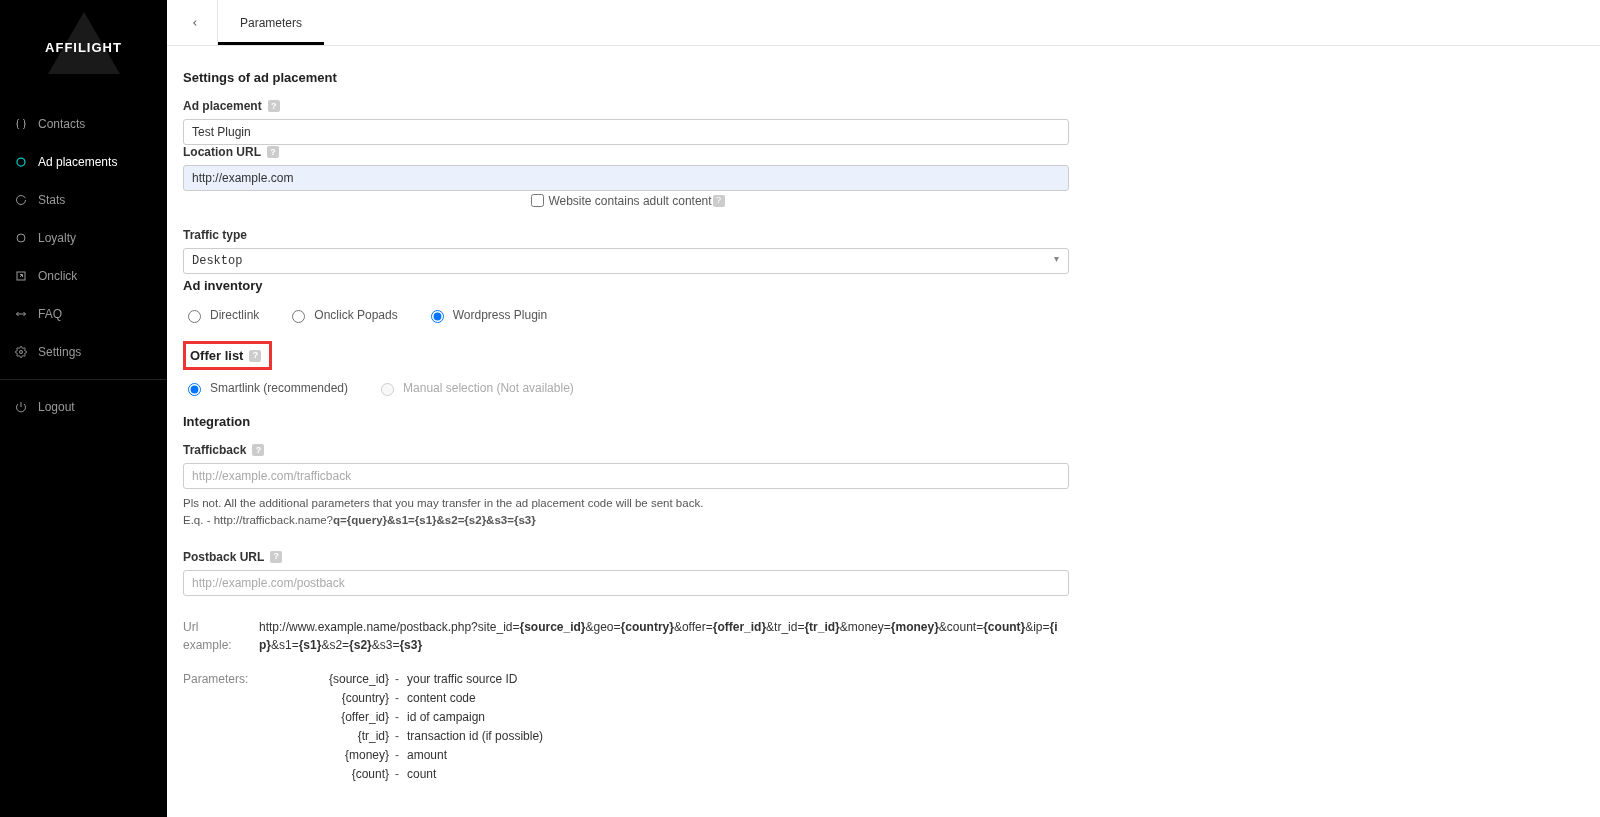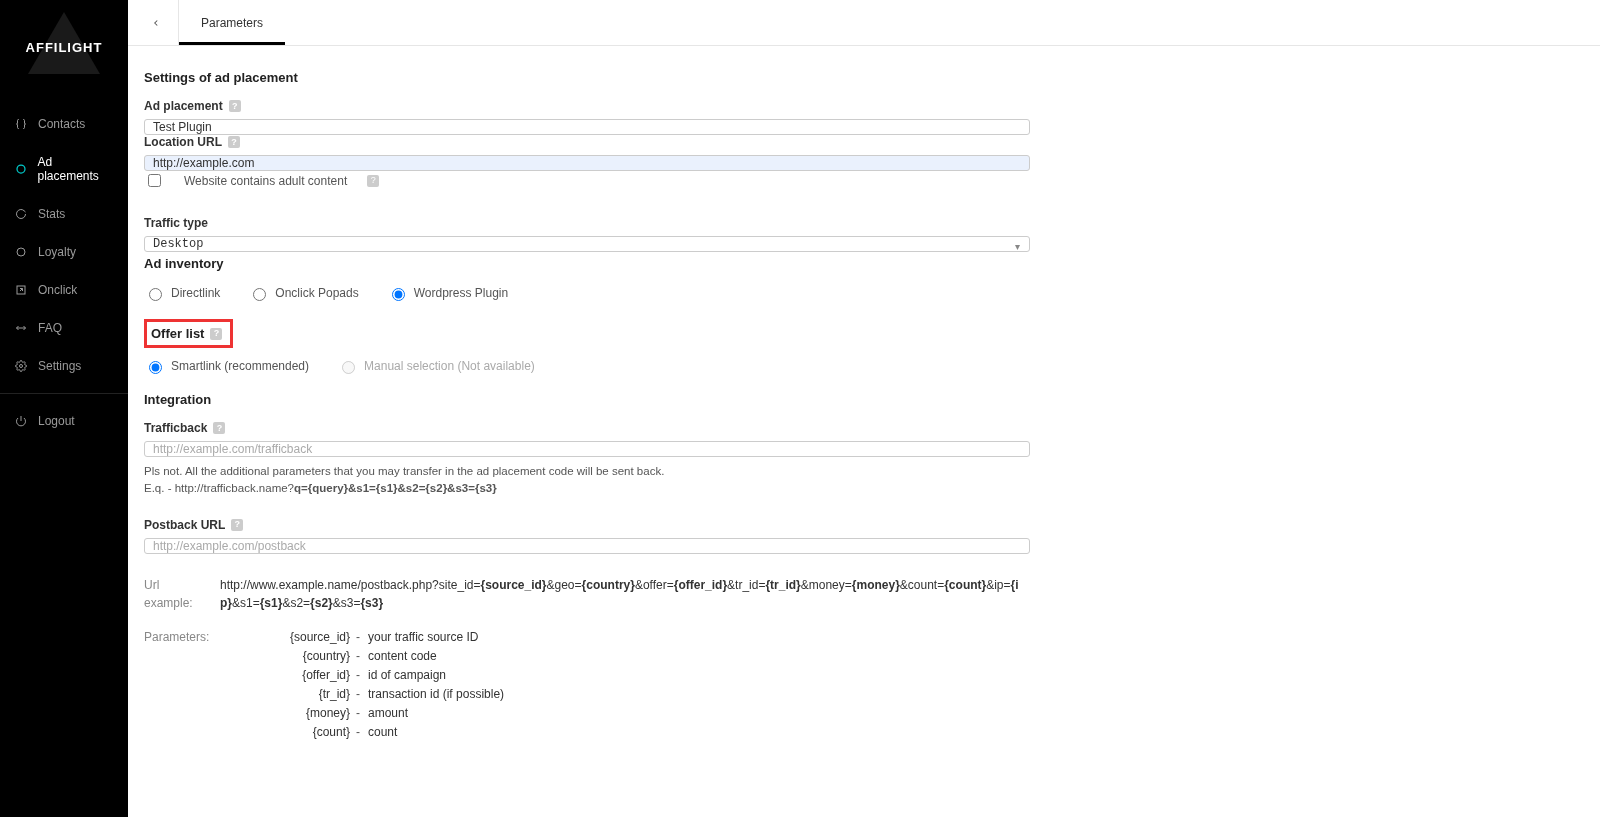--- a/index.html
+++ b/index.html
@@ -1,20 +1,20 @@
 <!DOCTYPE html>
 <html><head>
 <meta charset="utf-8">
 <style>
   * { box-sizing: border-box; }
   html, body { margin:0; padding:0; height:100%; font-family: Arial, Helvetica, sans-serif; font-size:12px; color:#333; }
   body { display:flex; width:1600px; height:817px; overflow:hidden; background:#fff; }
 
   
-  .sidebar { width:128px; background:#000; color:#888; display:flex; flex-direction:column; }
+  .sidebar { width:167px; background:#000; color:#888; display:flex; flex-direction:column; }
   .logo-wrap { height:95px; display:flex; align-items:center; justify-content:center; position:relative; }
   .logo-triangle { width:0; height:0; border-left:36px solid transparent; border-right:36px solid transparent; border-bottom:62px solid #1a1a1a; position:absolute; top:12px; }
   .logo-text { color:#fff; font-weight:bold; font-size:13px; letter-spacing:1px; z-index:2; }
   .nav { padding-top:10px; }
   .nav-item { display:flex; align-items:center; gap:10px; padding:12px 14px; color:#9a9a9a; cursor:pointer; font-size:12px; }
   .nav-item.active { color:#fff; }
   .nav-item .nav-icon { width:14px; height:14px; display:inline-flex; align-items:center; justify-content:center; color:#9a9a9a; }
   .nav-item.active .nav-icon { color:#00c8c8; }
   .nav-divider { height:1px; background:#222; margin:8px 0; }
 
@@ -30,28 +30,28 @@
   .tab-wrap { display:flex; align-items:stretch; border-left:1px solid #e6e6e6; margin-left:4px; }
   .tab { padding:0 22px; display:flex; align-items:center; font-size:12px; color:#333; position:relative; cursor:pointer; }
   .tab.active::after { content:""; position:absolute; left:0; right:0; bottom:0; height:3px; background:#000; }
 
   .content { padding:20px 0 40px 16px; width:902px; }
 
   h3.section-title { font-size:13px; font-weight:bold; margin:4px 0 14px; color:#222; }
   .field-row { }
   .field-label { font-size:12px; font-weight:bold; color:#333; margin-bottom:6px; display:flex; align-items:center; gap:6px; }
   .help-icon { width:12px; height:12px; display:inline-flex; align-items:center; justify-content:center; background:#ccc; color:#fff; font-size:9px; border-radius:2px; line-height:1; cursor:help; }
-  input.text-input, select.select-input { width:100%; height:16px; border:1px solid #ccc; border-radius:3px; padding:0 8px; font-size:12px; background:#fff; color:#333; }
+  input.text-input, select.select-input { width:100%; height:26px; border:1px solid #ccc; border-radius:3px; padding:0 8px; font-size:12px; background:#fff; color:#333; }
   input.text-input.highlight { background:#eaf1fd; }
   input.text-input::placeholder { color:#aaa; }
   .select-wrap { position:relative; }
   .select-wrap::after { content:"▾"; position:absolute; right:10px; top:5px; color:#888; font-size:10px; pointer-events:none; }
   select.select-input { -webkit-appearance:none; appearance:none; padding-right:24px;font-family:Liberation Mono, monospace; }
 
-  .check-row { display:flex; align-items:center; gap:20px; font-size:12px; color:#555; margin-bottom:26px; }
+  .check-row { display:flex; align-items:center; gap:1px; font-size:12px; color:#555; margin-bottom:18px;justify-content:center; }
 
   .radio-row { display:flex; gap:28px; align-items:center; font-size:12px; color:#555; margin-bottom:18px; }
   .radio-item { display:flex; align-items:center; gap:6px; }
   .radio-item.disabled { color:#aaa; }
 
   .red-box { border:3px solid #e33; display:inline-flex; align-items:center; padding:4px 8px 4px 4px; margin-bottom:10px; }
 
   .hint { font-size:11.5px; color:#555; margin-top:6px; line-height:1.5; }
   .hint b, .url-example b { font-weight:bold; }
 

